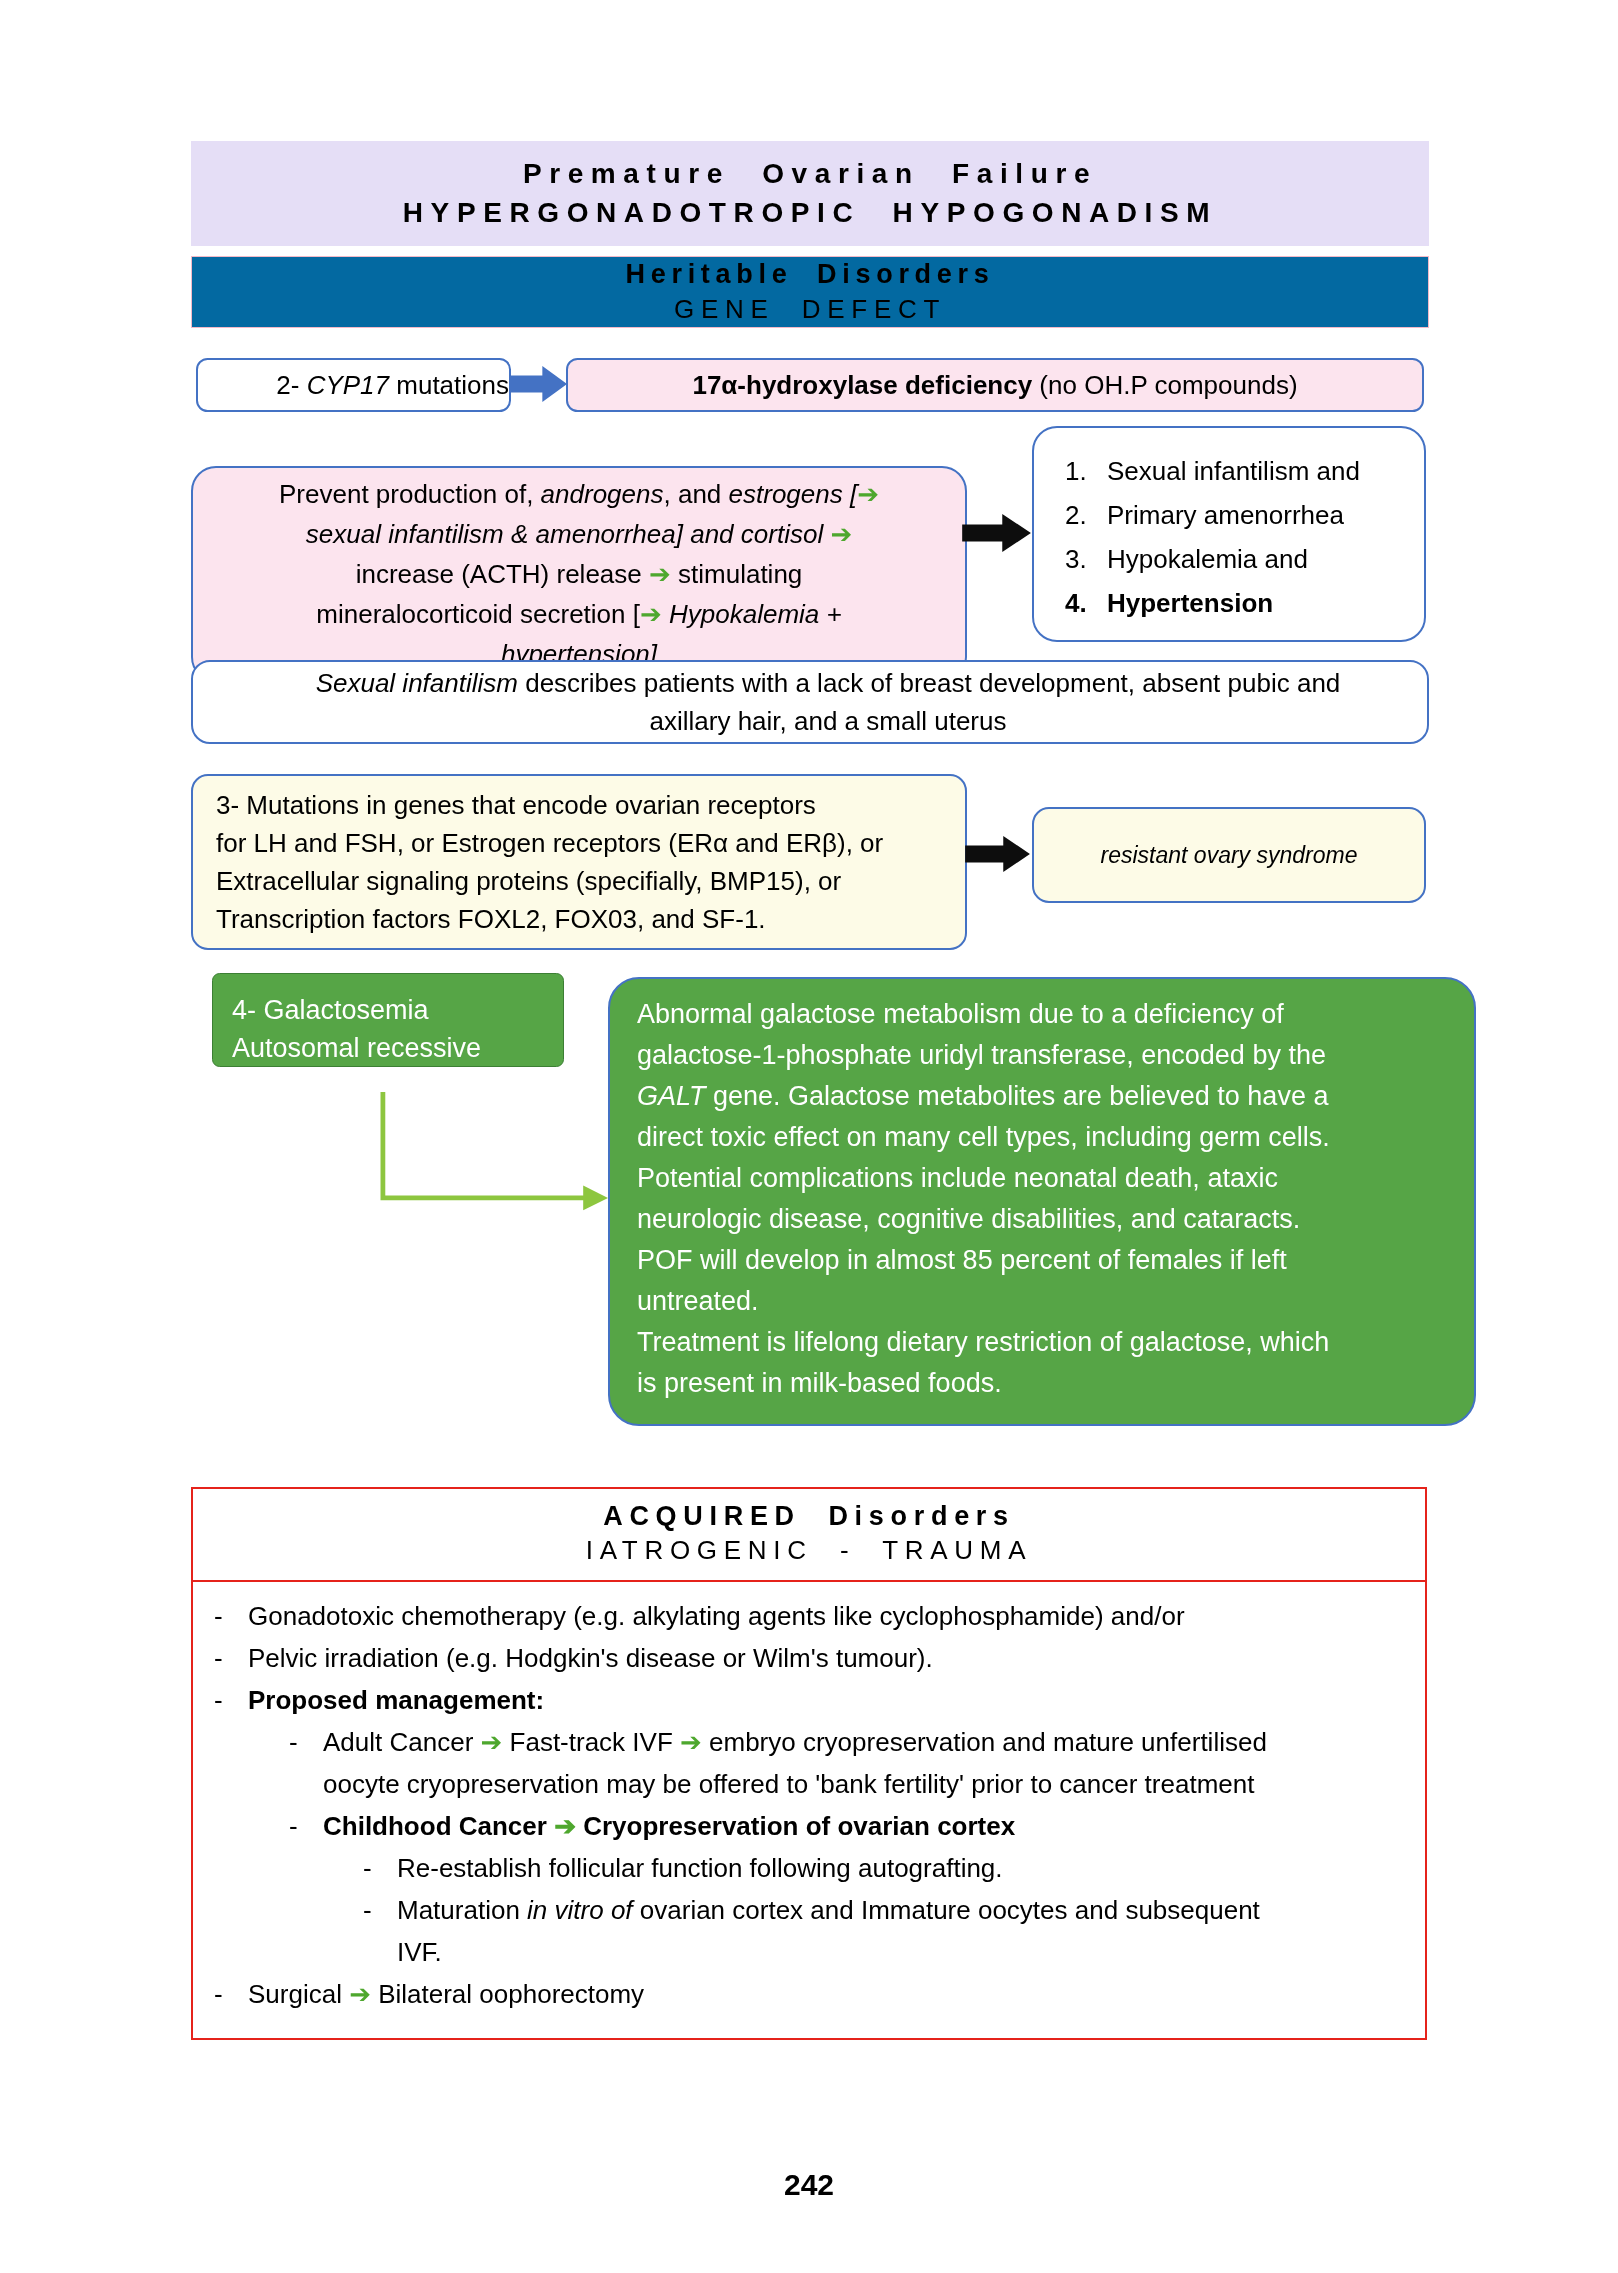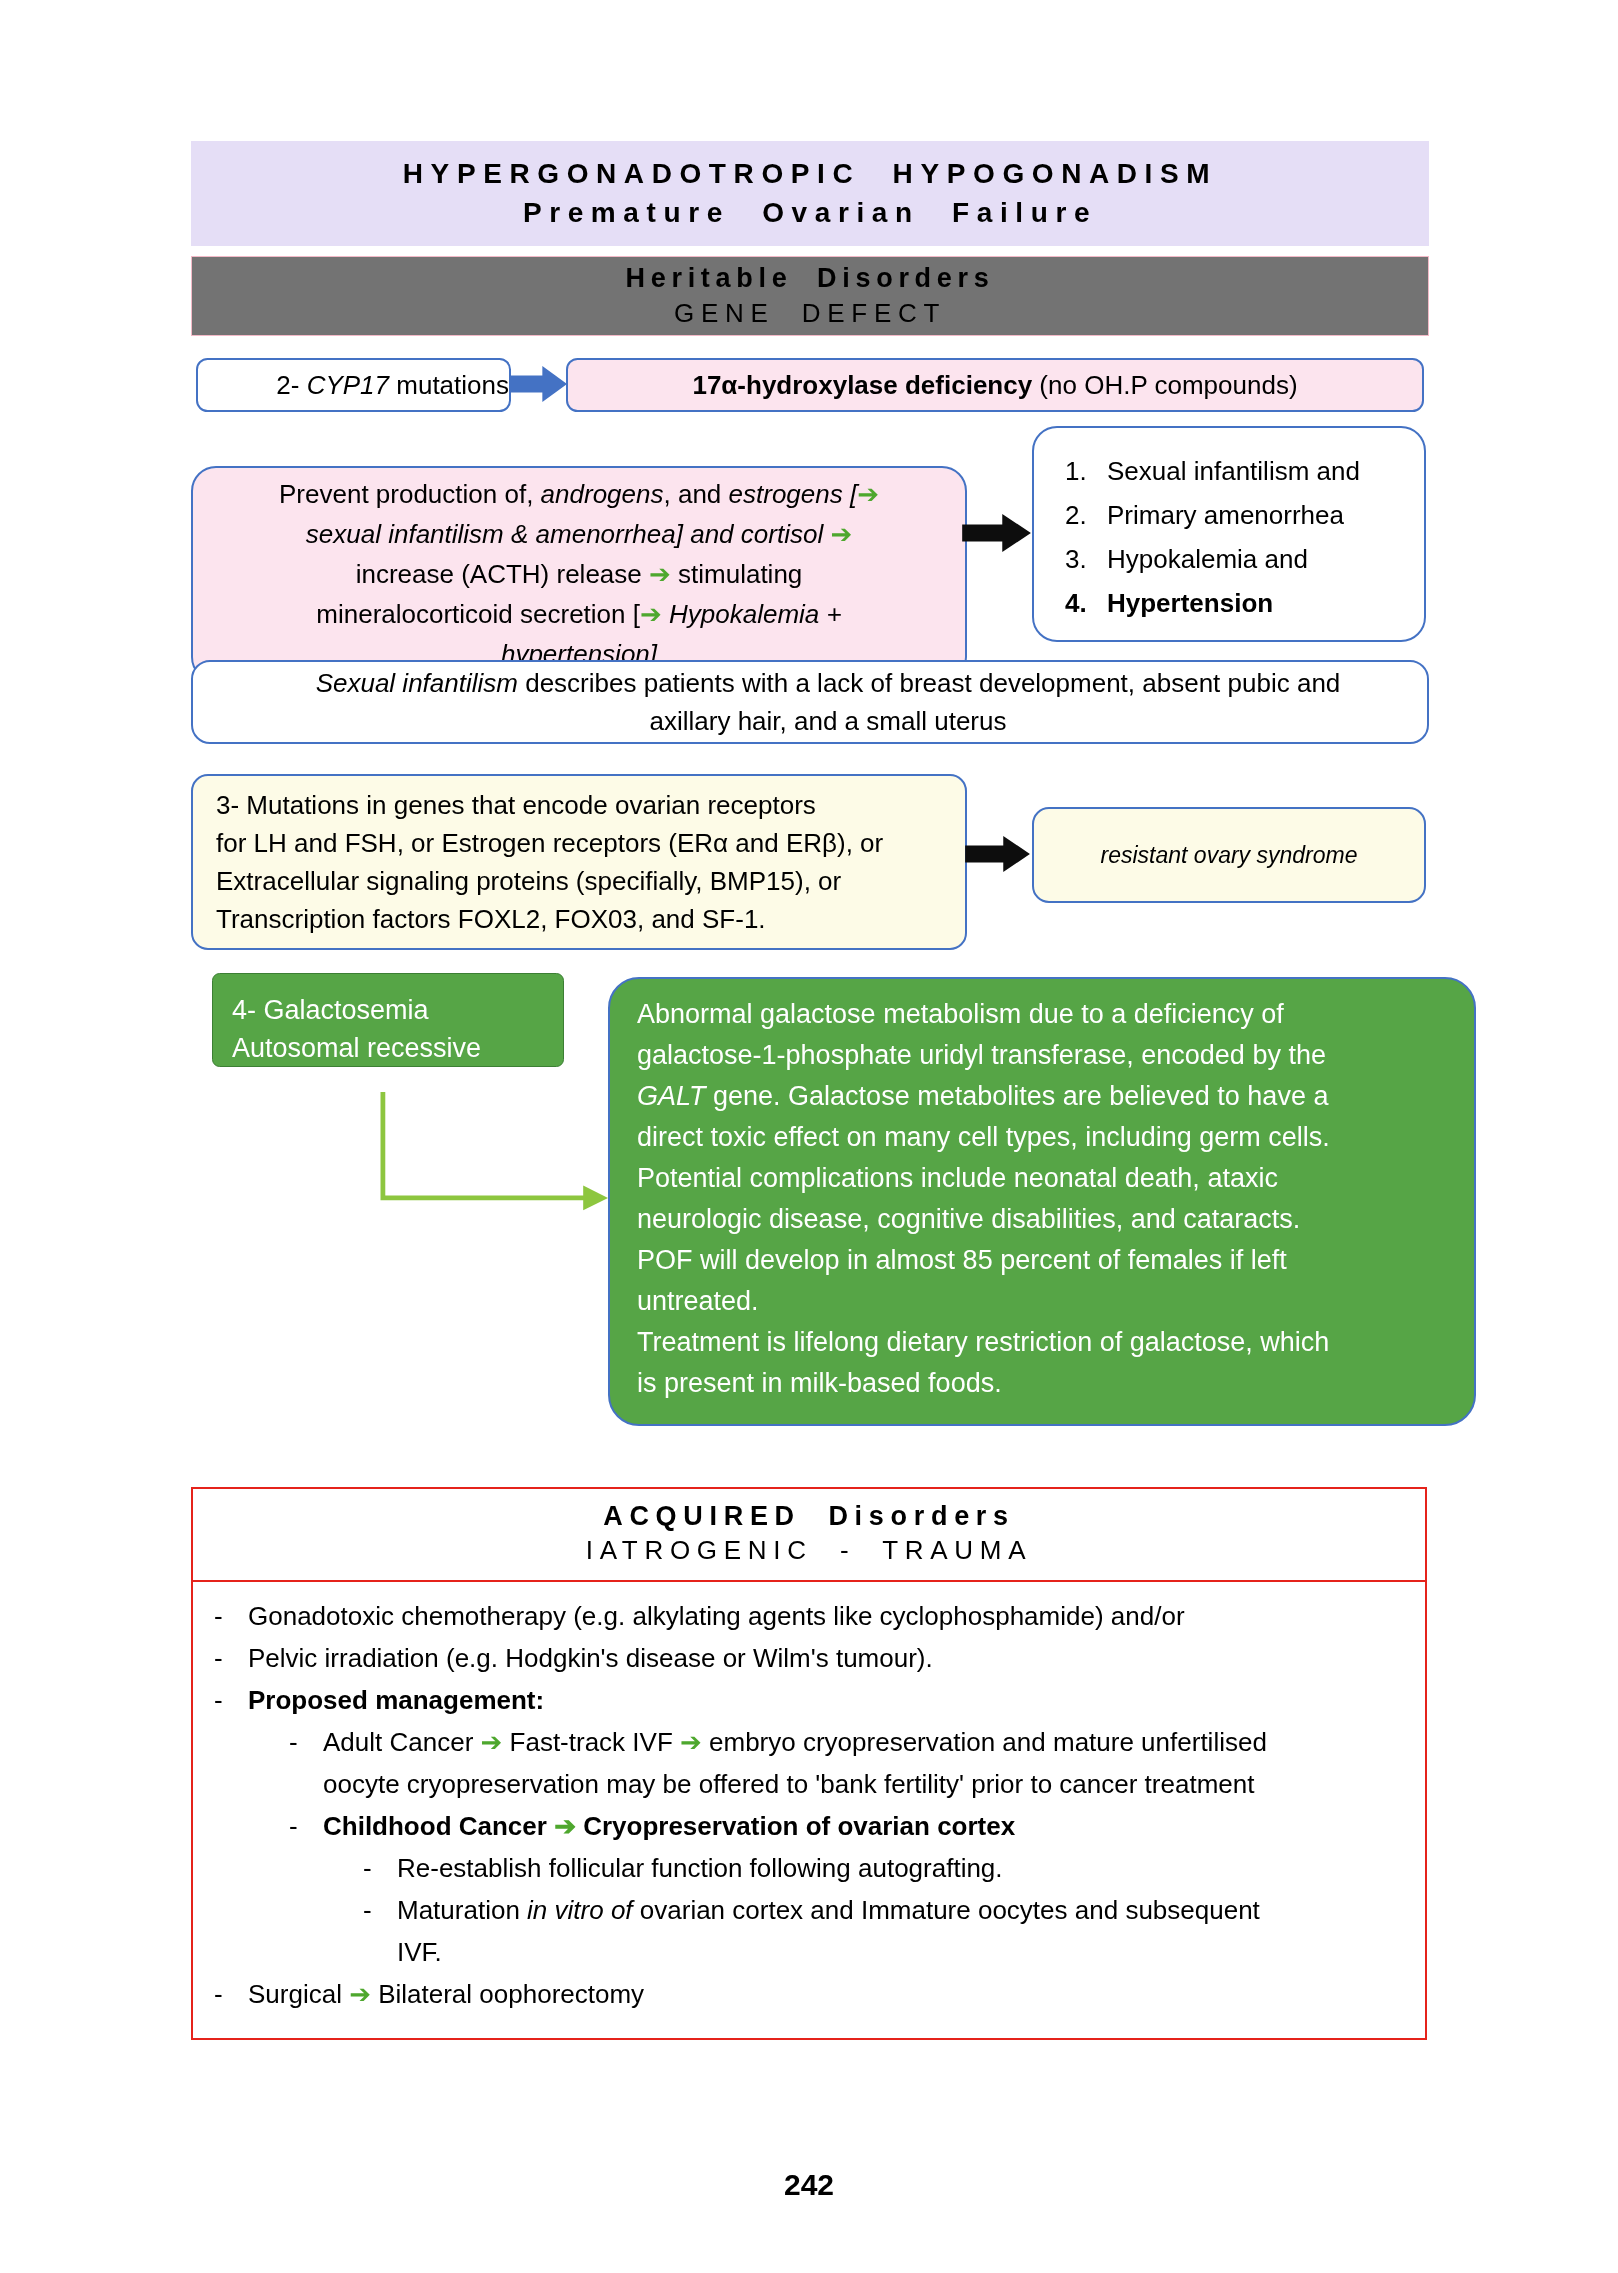--- a/index.html
+++ b/index.html
@@ -9,21 +9,21 @@
     overflow:hidden;
   }
   .abs { position:absolute; box-sizing:border-box; }
 
   
   #hdr { left:191px; top:141px; width:1238px; height:105px; background:#E5DEF6;
          display:flex; flex-direction:column; justify-content:center; align-items:center; gap:7.6px; }
   .hdr-line { font-weight:bold; font-size:28px; letter-spacing:7.6px; word-spacing:17px; }
 
   
-  #heritable { left:191px; top:256px; width:1238px; height:80px; background:#737373;
+  #heritable { left:191px; top:256px; width:1238px; height:72px; background:#0369a1;
                border:1.9px solid #F3B9C7; display:flex; flex-direction:column; justify-content:center; align-items:center; gap:3.8px; }
   .her-title { font-weight:bold; font-size:27px; letter-spacing:5.7px; word-spacing:11.5px; }
   .her-sub { font-size:26px; letter-spacing:6.7px; word-spacing:13.4px; }
 
   
   #cyp17 { left:196px; top:358px; width:315px; height:54px; background:#fff;
            border:2.9px solid #4472C4; border-radius:11.5px;
            display:flex; align-items:center; justify-content:flex-end; font-size:26px; }
   #deficiency { left:566px; top:358px; width:858px; height:54px; background:#FCE4EE;
                 border:2.9px solid #4472C4; border-radius:11.5px;
@@ -79,22 +79,22 @@
   #pagenum { left:0; top:2168px; width:1618px; text-align:center; font-weight:bold; font-size:30px; }
 
   svg { display:block; }
 </style>
 </head>
 <body>
 
 <div class="page">
 
   <div class="abs" id="hdr">
+    <div class="hdr-line">Premature Ovarian Failure</div>
     <div class="hdr-line">HYPERGONADOTROPIC HYPOGONADISM</div>
-    <div class="hdr-line">Premature Ovarian Failure</div>
   </div>
 
   <div class="abs" id="heritable">
     <div class="her-title">Heritable Disorders</div>
     <div class="her-sub">GENE DEFECT</div>
   </div>
 
   <div class="abs" id="cyp17">
     <div><span>2- </span><span style="font-style: italic;">CYP17</span><span> mutations</span></div>
   </div>

